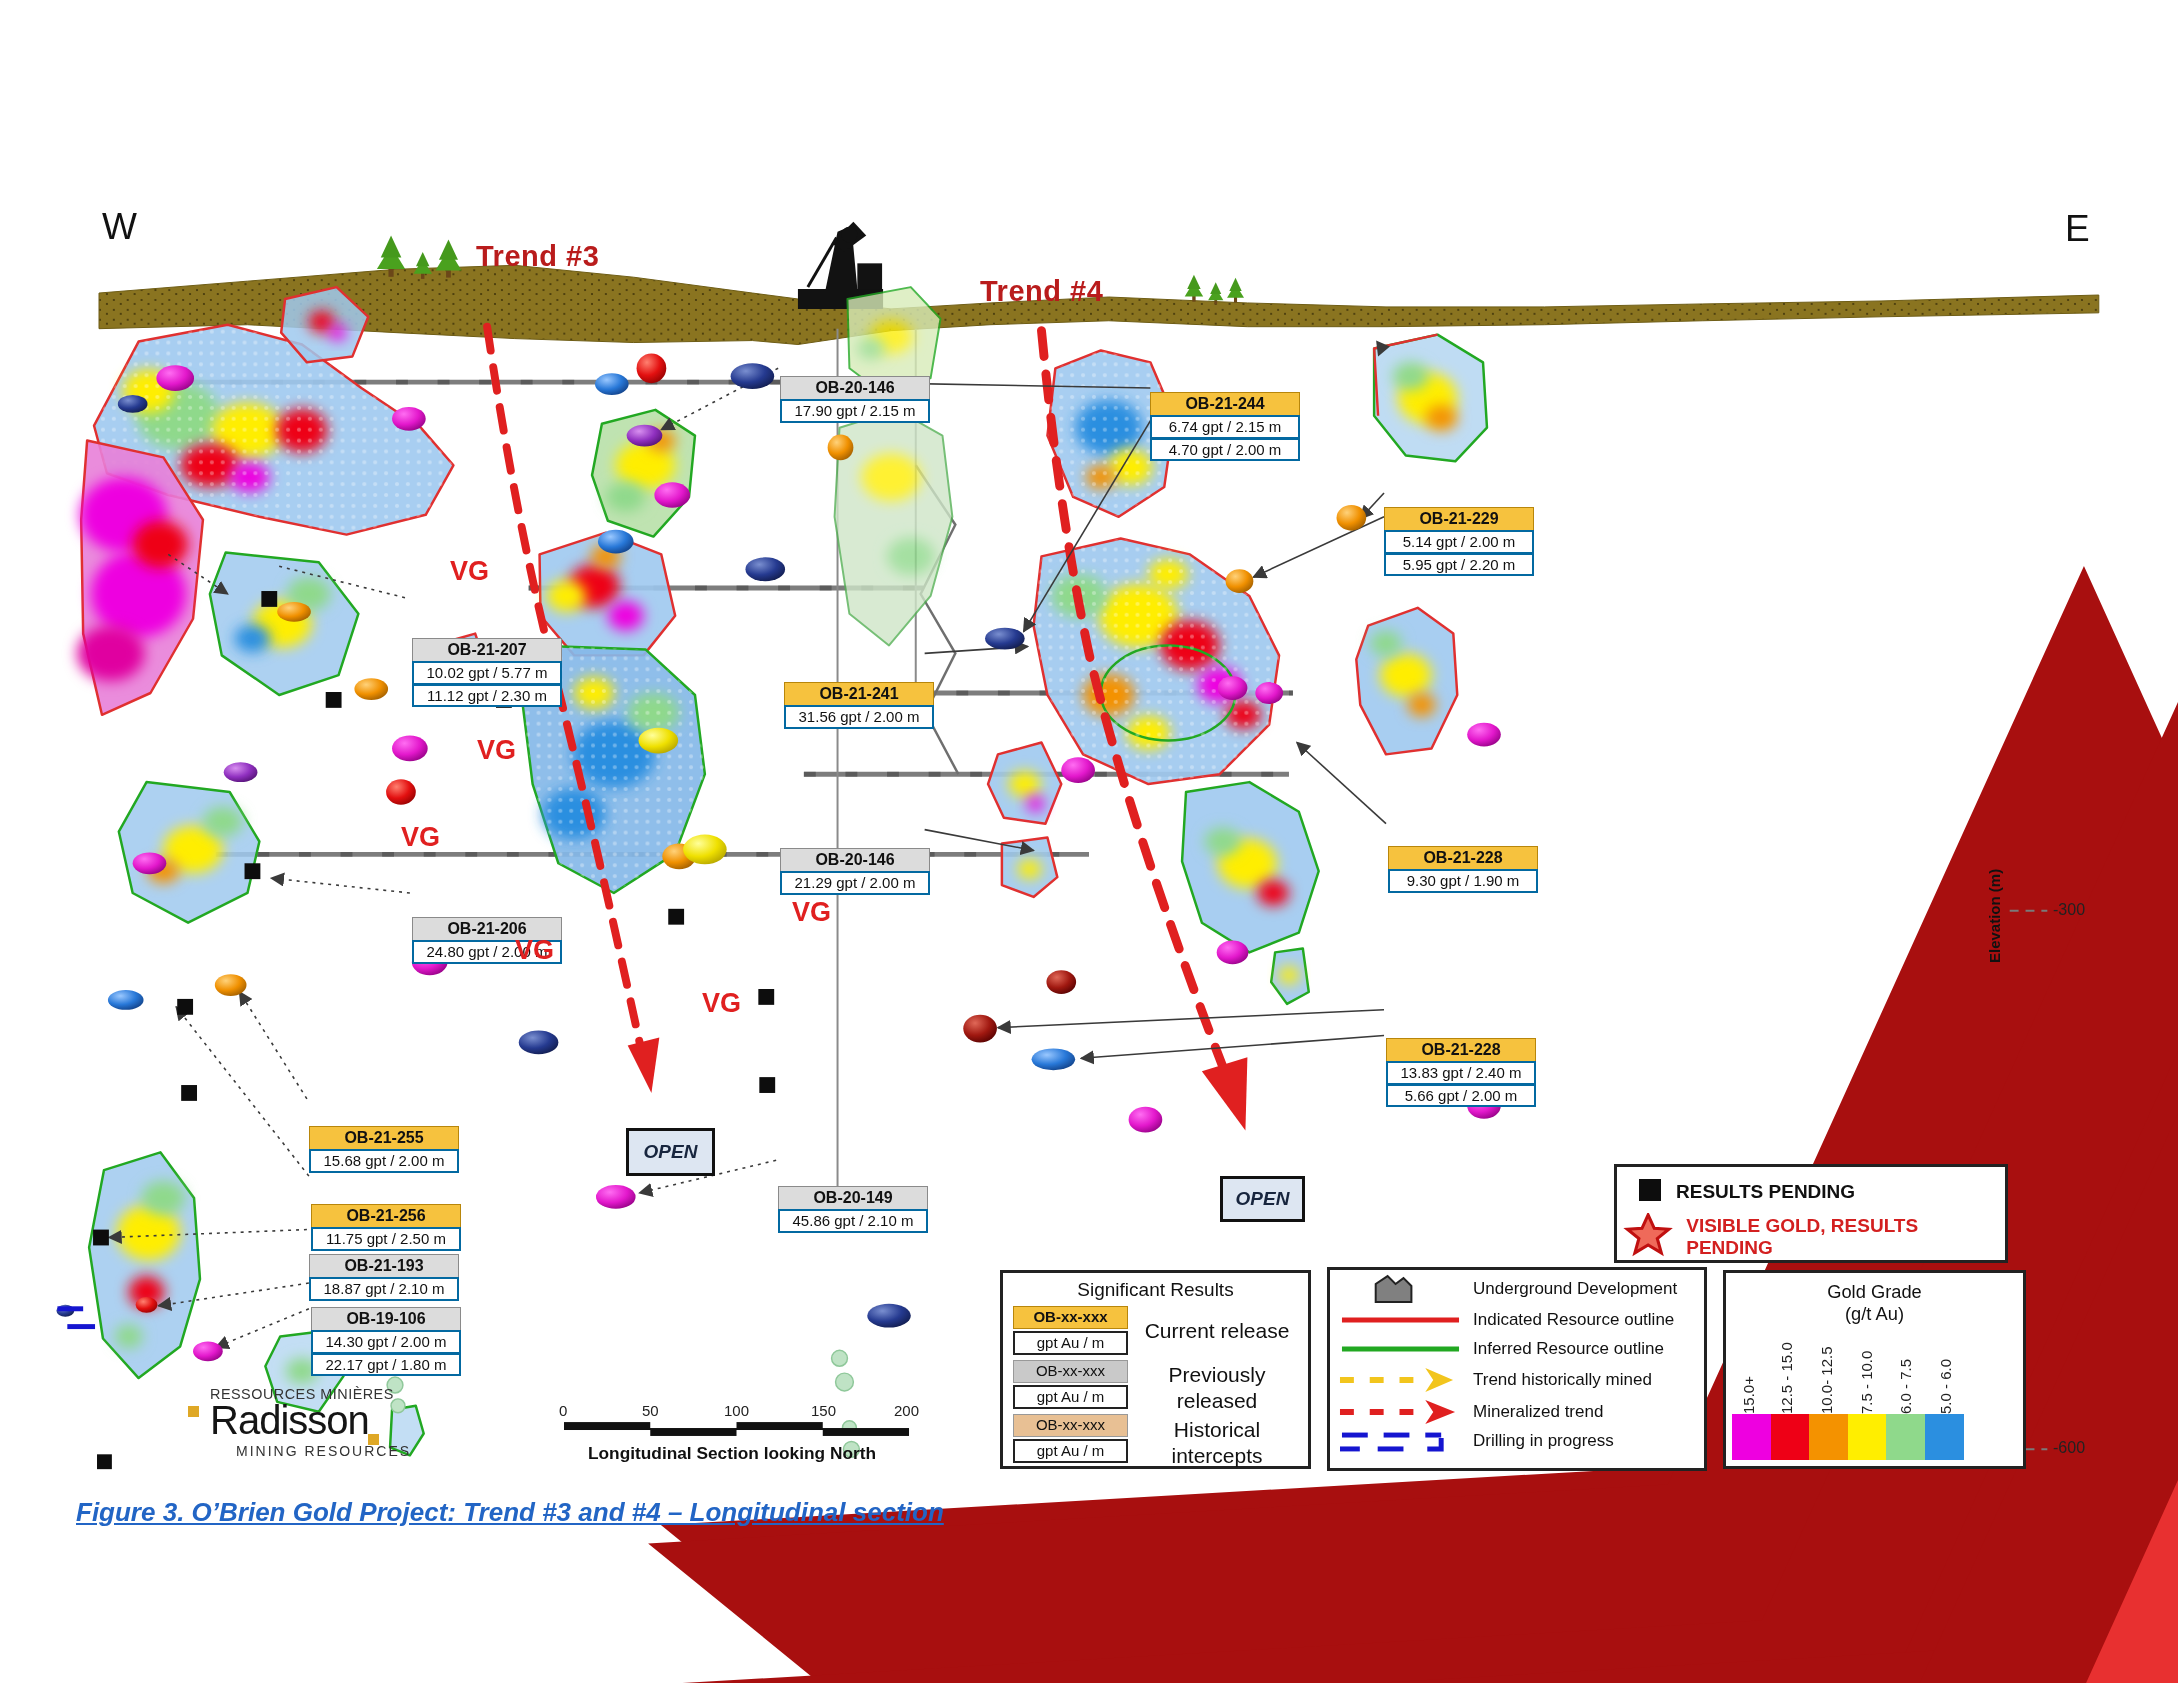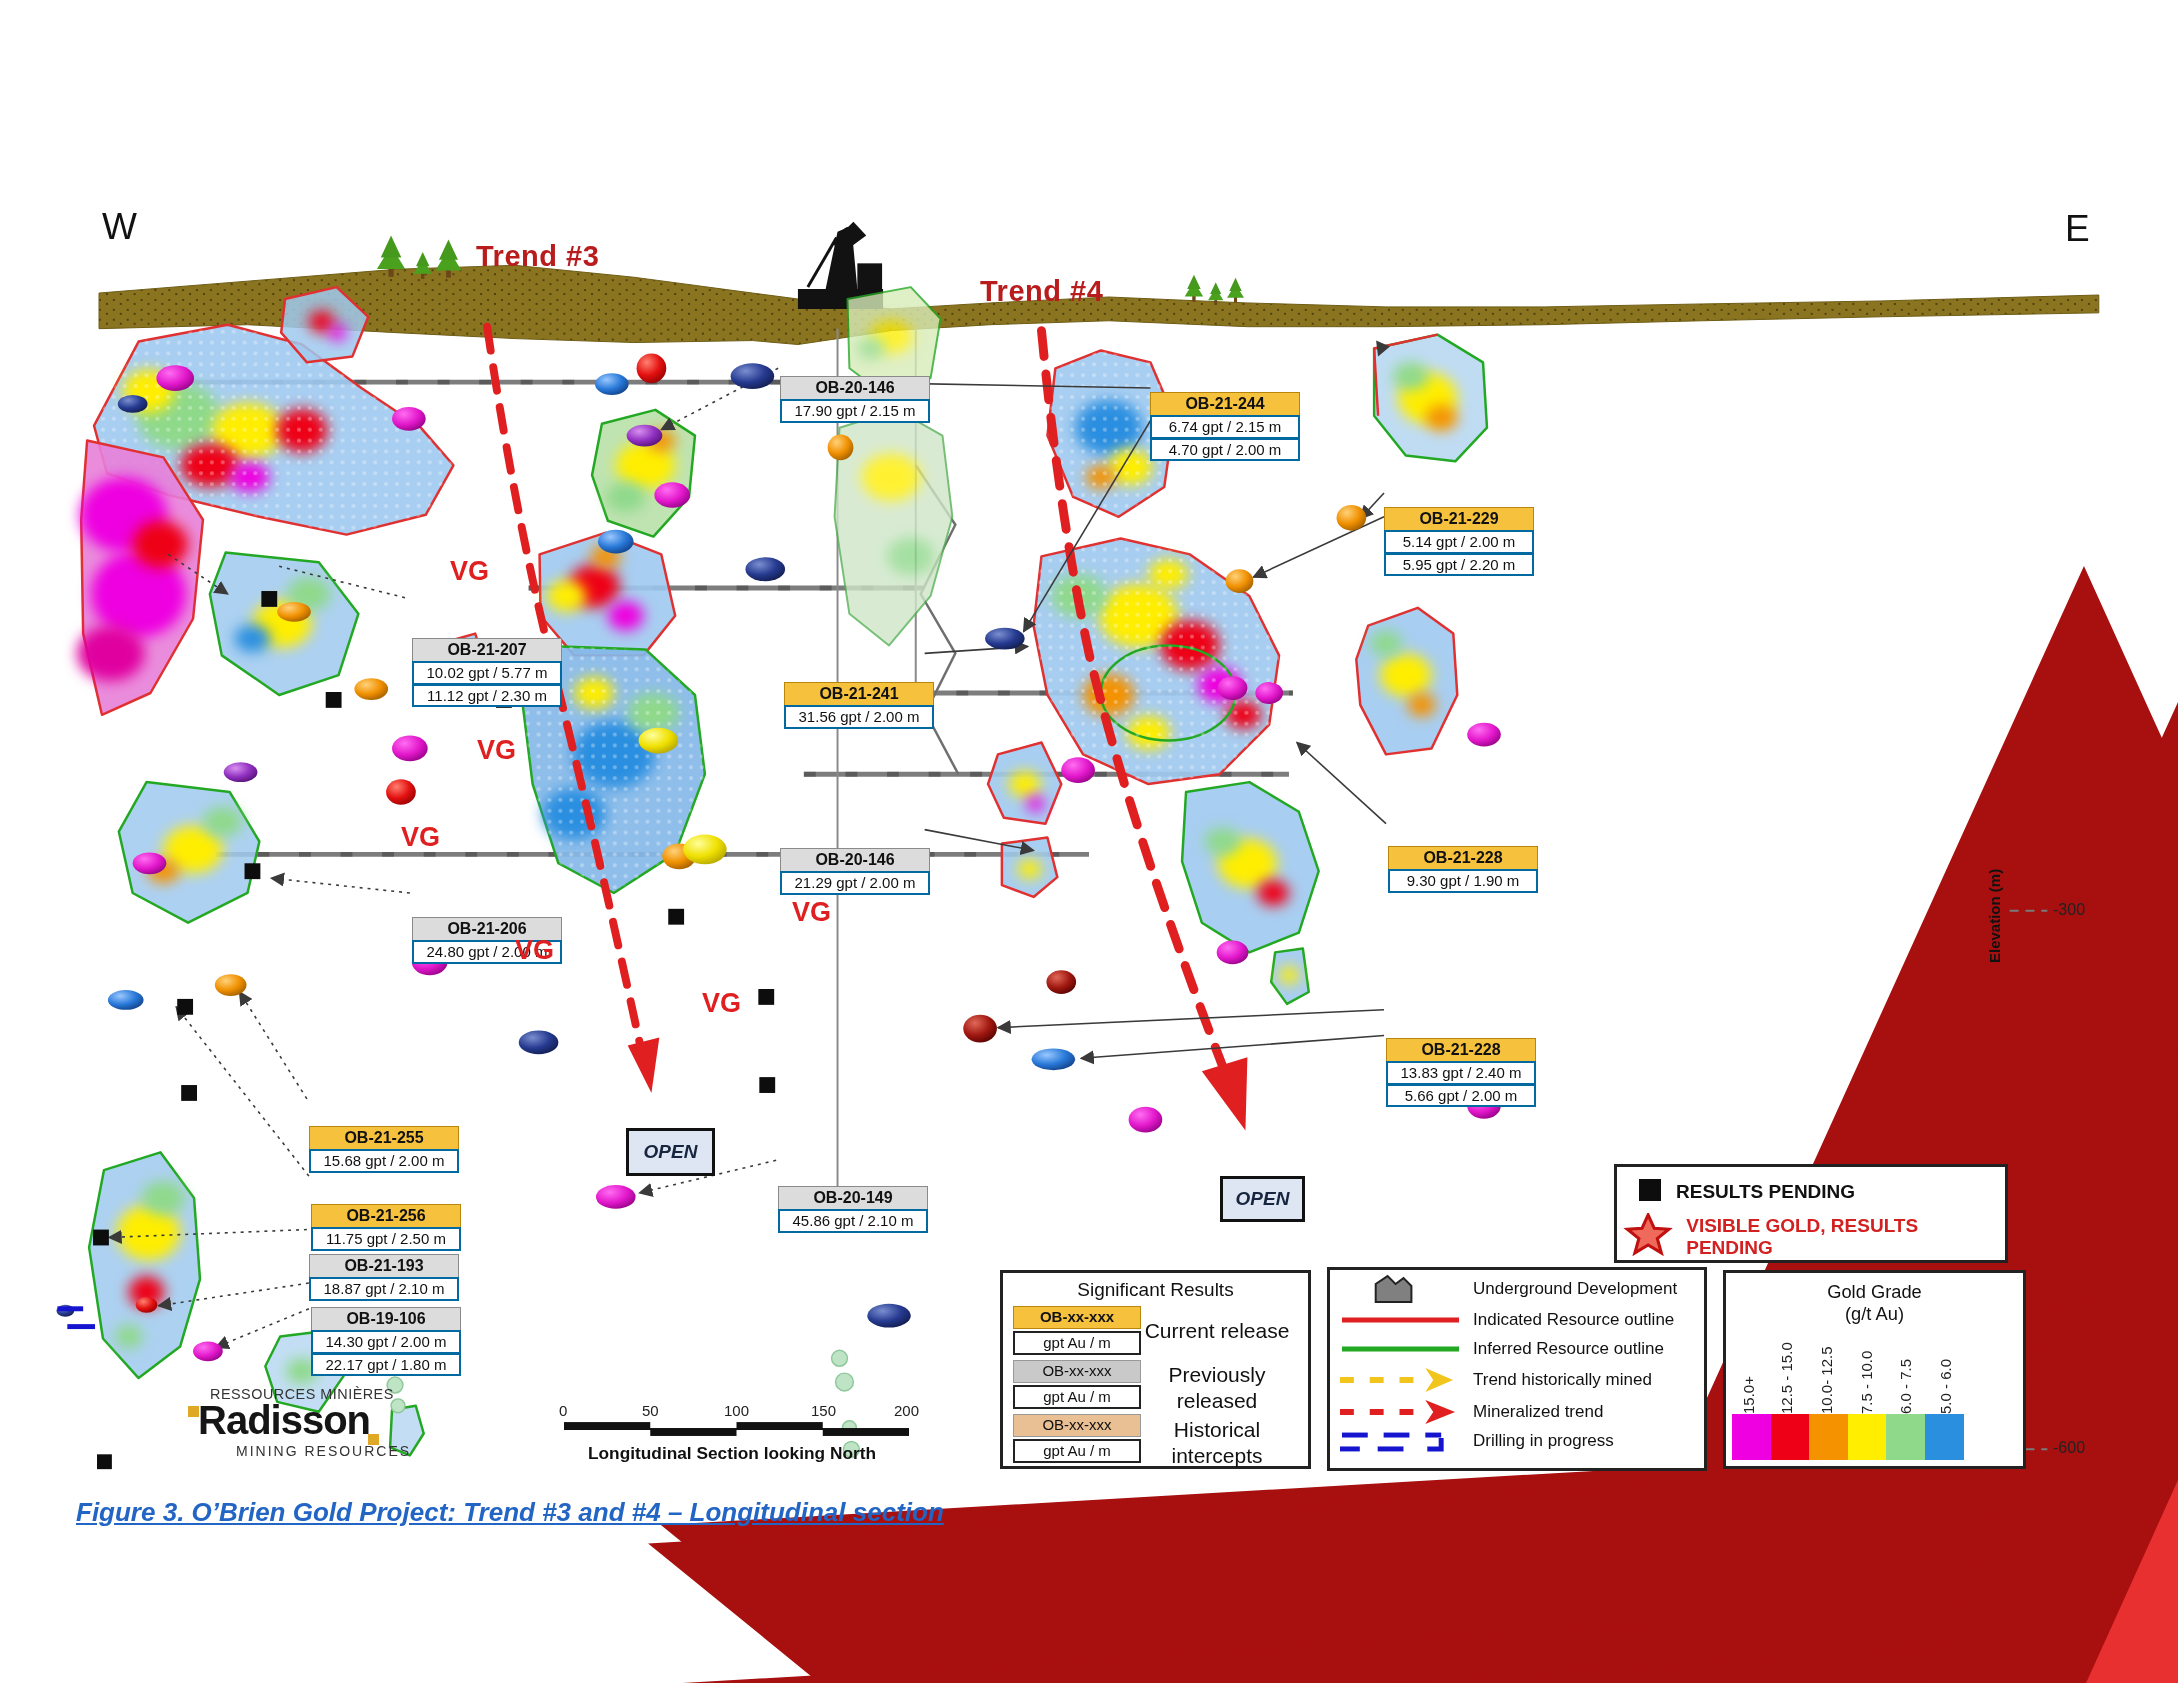--- a/index.html
+++ b/index.html
@@ -12,34 +12,34 @@
   .callout{position:absolute;width:150px;text-align:center;z-index:6;line-height:1.15;}
   .callout .hd{background:#DCDCDC;border:1px solid #8a8a8a;font-weight:bold;font-size:16px;padding:2px 0;color:#111;margin-top:44px;}
   .callout.cur .hd{background:#F6C23E;border-color:#b8860b;}
   .callout .val{background:#fff;border:2px solid #0369a1;margin-top:-1px;font-size:15px;padding:1px 0;color:#111;}
   .vg{position:absolute;color:#e02020;font-weight:bold;font-size:27px;z-index:7;}
   .open{position:absolute;background:#dde6f2;border:3px solid #111;color:#17253e;font-weight:bold;font-style:italic;font-size:19px;display:flex;align-items:center;justify-content:center;z-index:6;}
   .legend-box{position:absolute;background:#fff;border:3px solid #222;z-index:8;}
   .pend-row{position:absolute;display:flex;align-items:flex-end;gap:13px;font-weight:bold;font-size:19px;}
   .pend-red{color:#d32020;}
   .sig-title{position:absolute;width:100%;text-align:center;font-size:19px;top:6px;}
-  .mini{position:absolute;width:128px;text-align:center;line-height:1.1;}
+  .mini{position:absolute;width:115px;text-align:center;line-height:1.1;}
   .mini .mhd{border:1px solid #999;font-weight:bold;font-size:15px;padding:2px 0;}
   .mini .munit{background:#fff;border:2.5px solid #222;font-size:15px;padding:2px 0;margin-top:2px;}
   .sig-label{position:absolute;width:174px;text-align:center;font-size:21px;white-space:pre-line;line-height:1.25;}
   .ml-row{position:absolute;display:flex;align-items:center;}
   .ml-label{font-size:17px;margin-left:10px;white-space:nowrap;}
   .gg-title{position:absolute;width:100%;text-align:center;font-size:18.3px;line-height:1.2;top:8px;}
   .gg-bin-label{position:absolute;writing-mode:vertical-rl;transform:rotate(180deg);font-size:15px;height:101px;width:24px;color:#222;}
   .gg-swatch{position:absolute;width:39px;height:46px;}
   .tick-label{position:absolute;font-size:15px;color:#222;z-index:4;}
   .scale-caption{position:absolute;font-weight:bold;font-size:17.3px;z-index:4;}
   .elev-axis{position:absolute;writing-mode:vertical-rl;transform:rotate(180deg);font-weight:bold;font-size:15px;z-index:4;}
   .logo-top{position:absolute;font-size:14.4px;letter-spacing:0.5px;color:#333;z-index:4;}
-  .logo-name{position:absolute;font-size:40px;font-weight:bold;color:#151515;letter-spacing:-1px;z-index:4;}
+  .logo-name{position:absolute;font-size:40px;font-weight:normal;color:#151515;letter-spacing:-1px;z-index:4;margin-left:12px;}
   .logo-bottom{position:absolute;font-size:14px;letter-spacing:2px;color:#333;z-index:4;}
   .gold-sq{position:absolute;width:11px;height:11px;background:#dfa826;z-index:4;}
   .fig-caption{position:absolute;font-size:26px;font-weight:bold;font-style:italic;color:#2265c5;text-decoration:underline;z-index:4;}
 </style>
 </head>
 <body>
 
 <div id="stage">
 
 <svg id="map-svg" width="2178" height="1683" viewBox="0 0 2200 1700">

